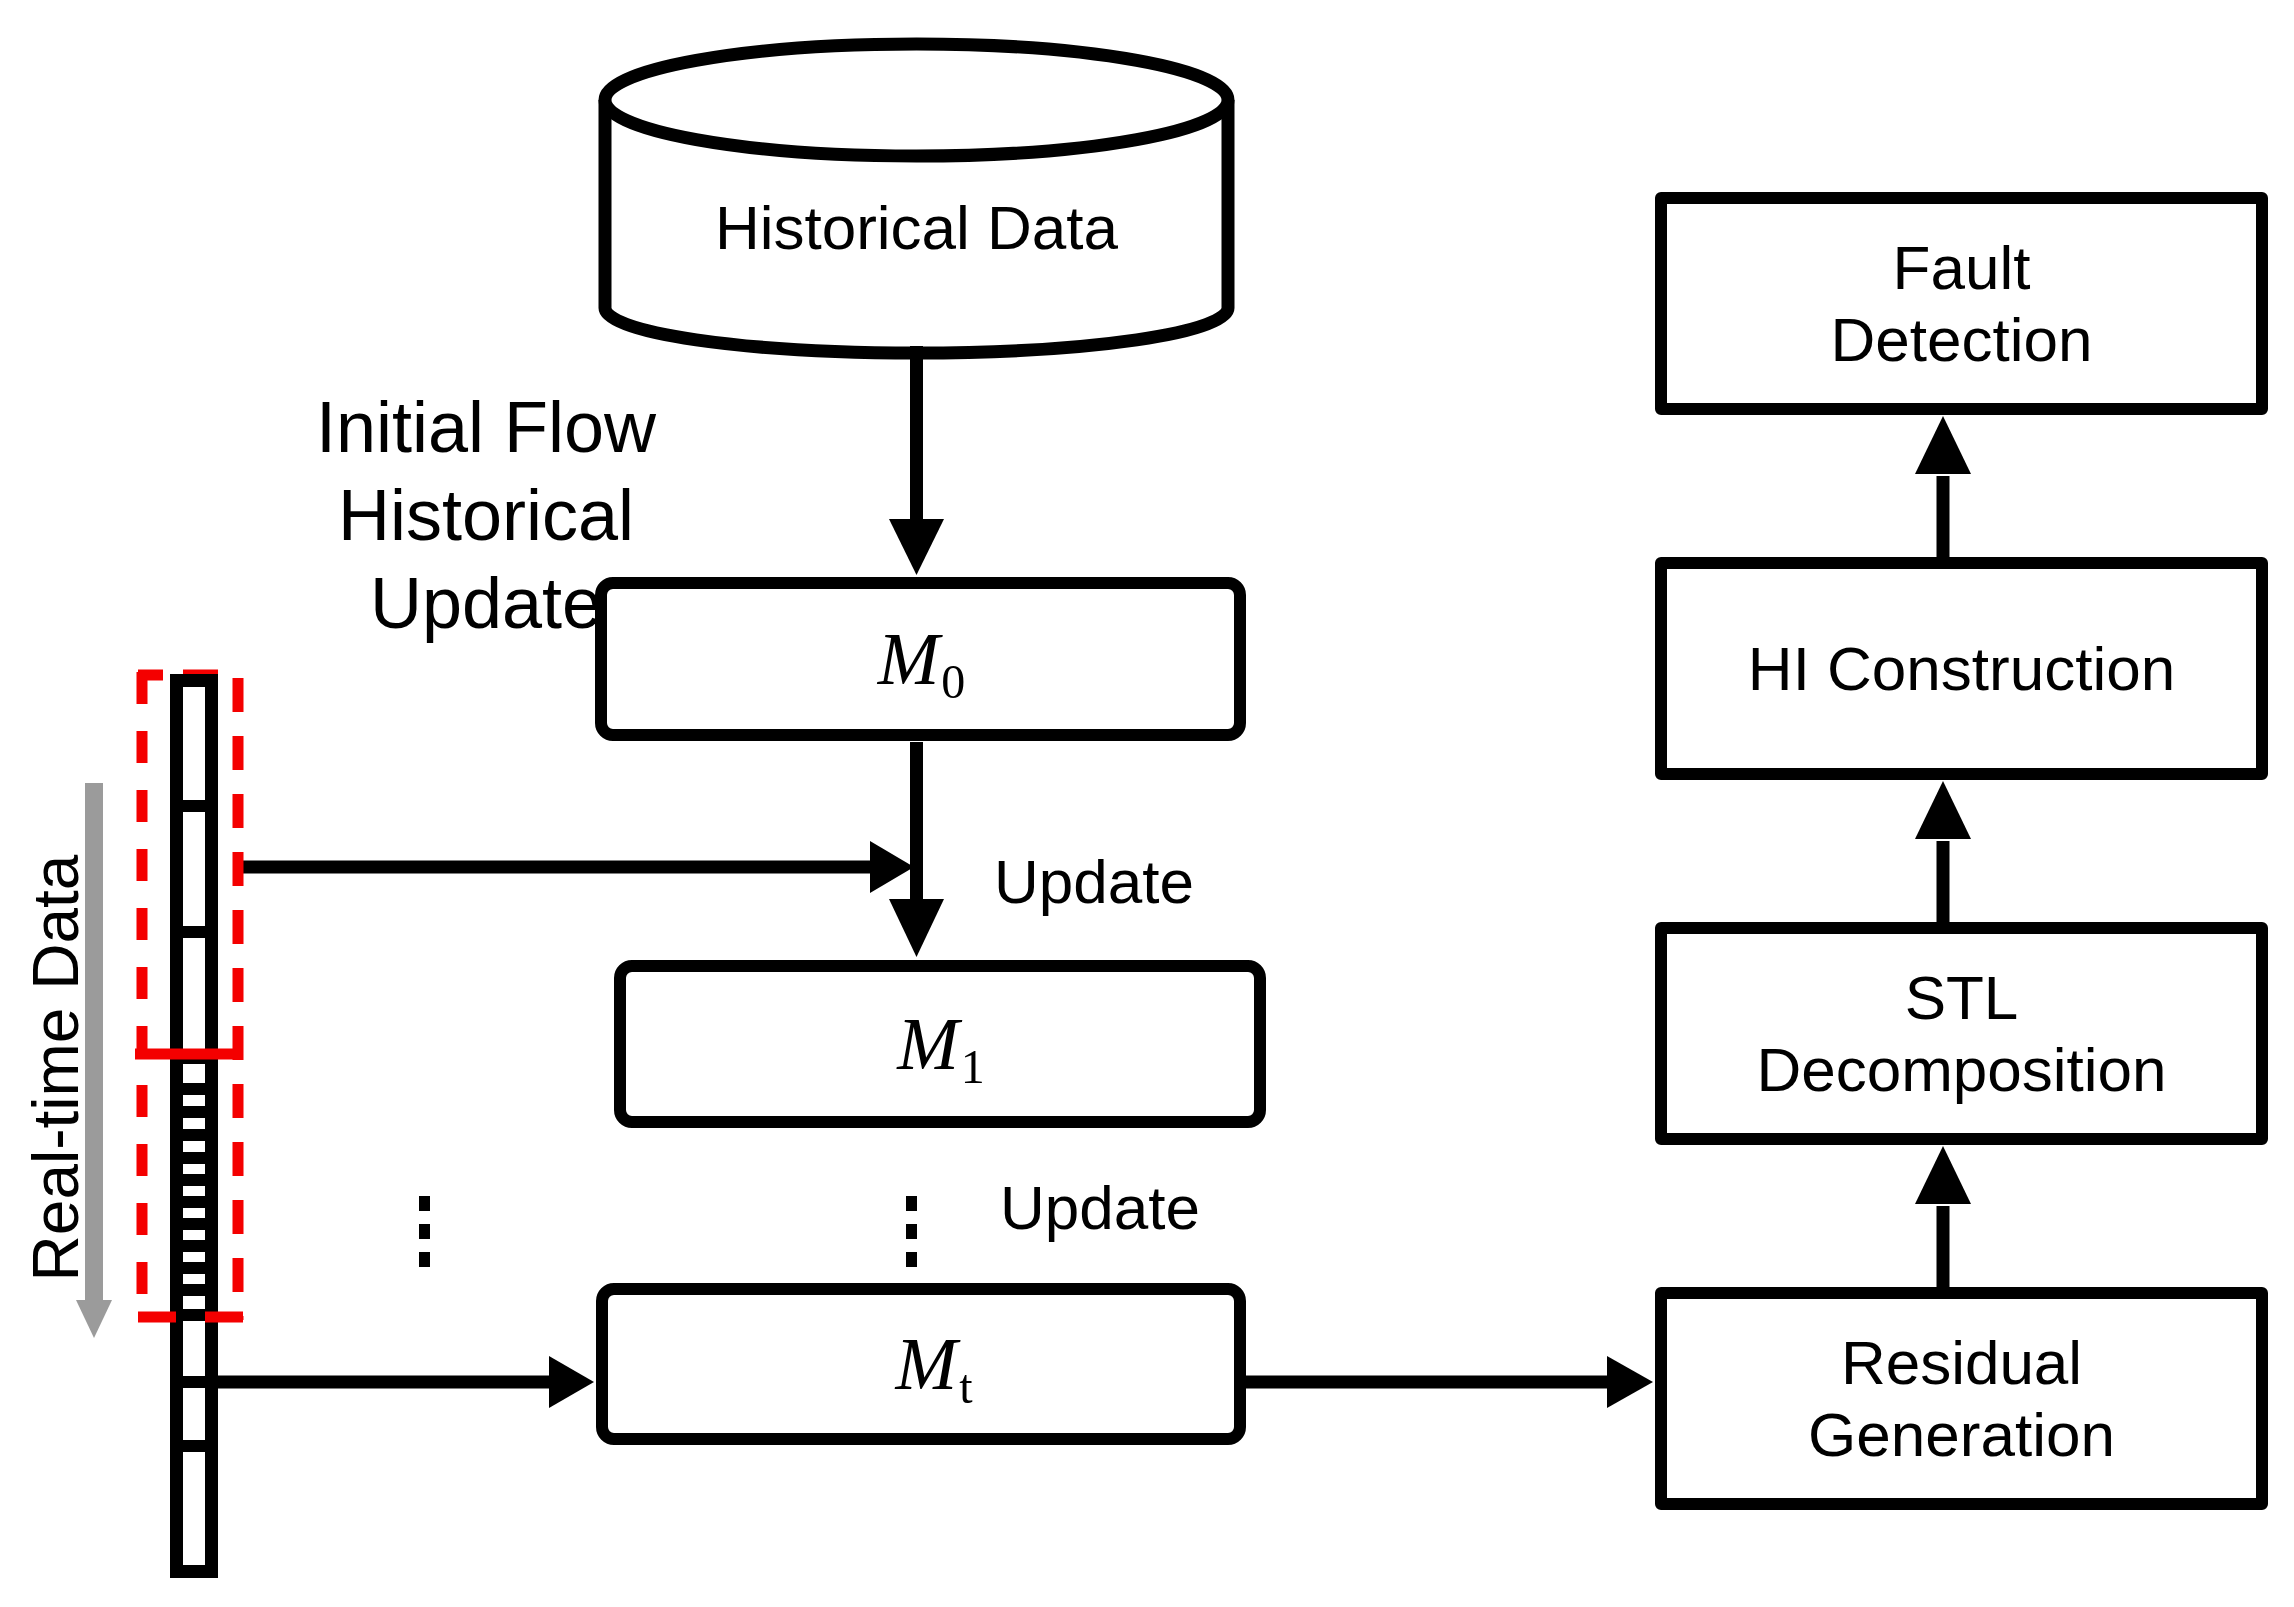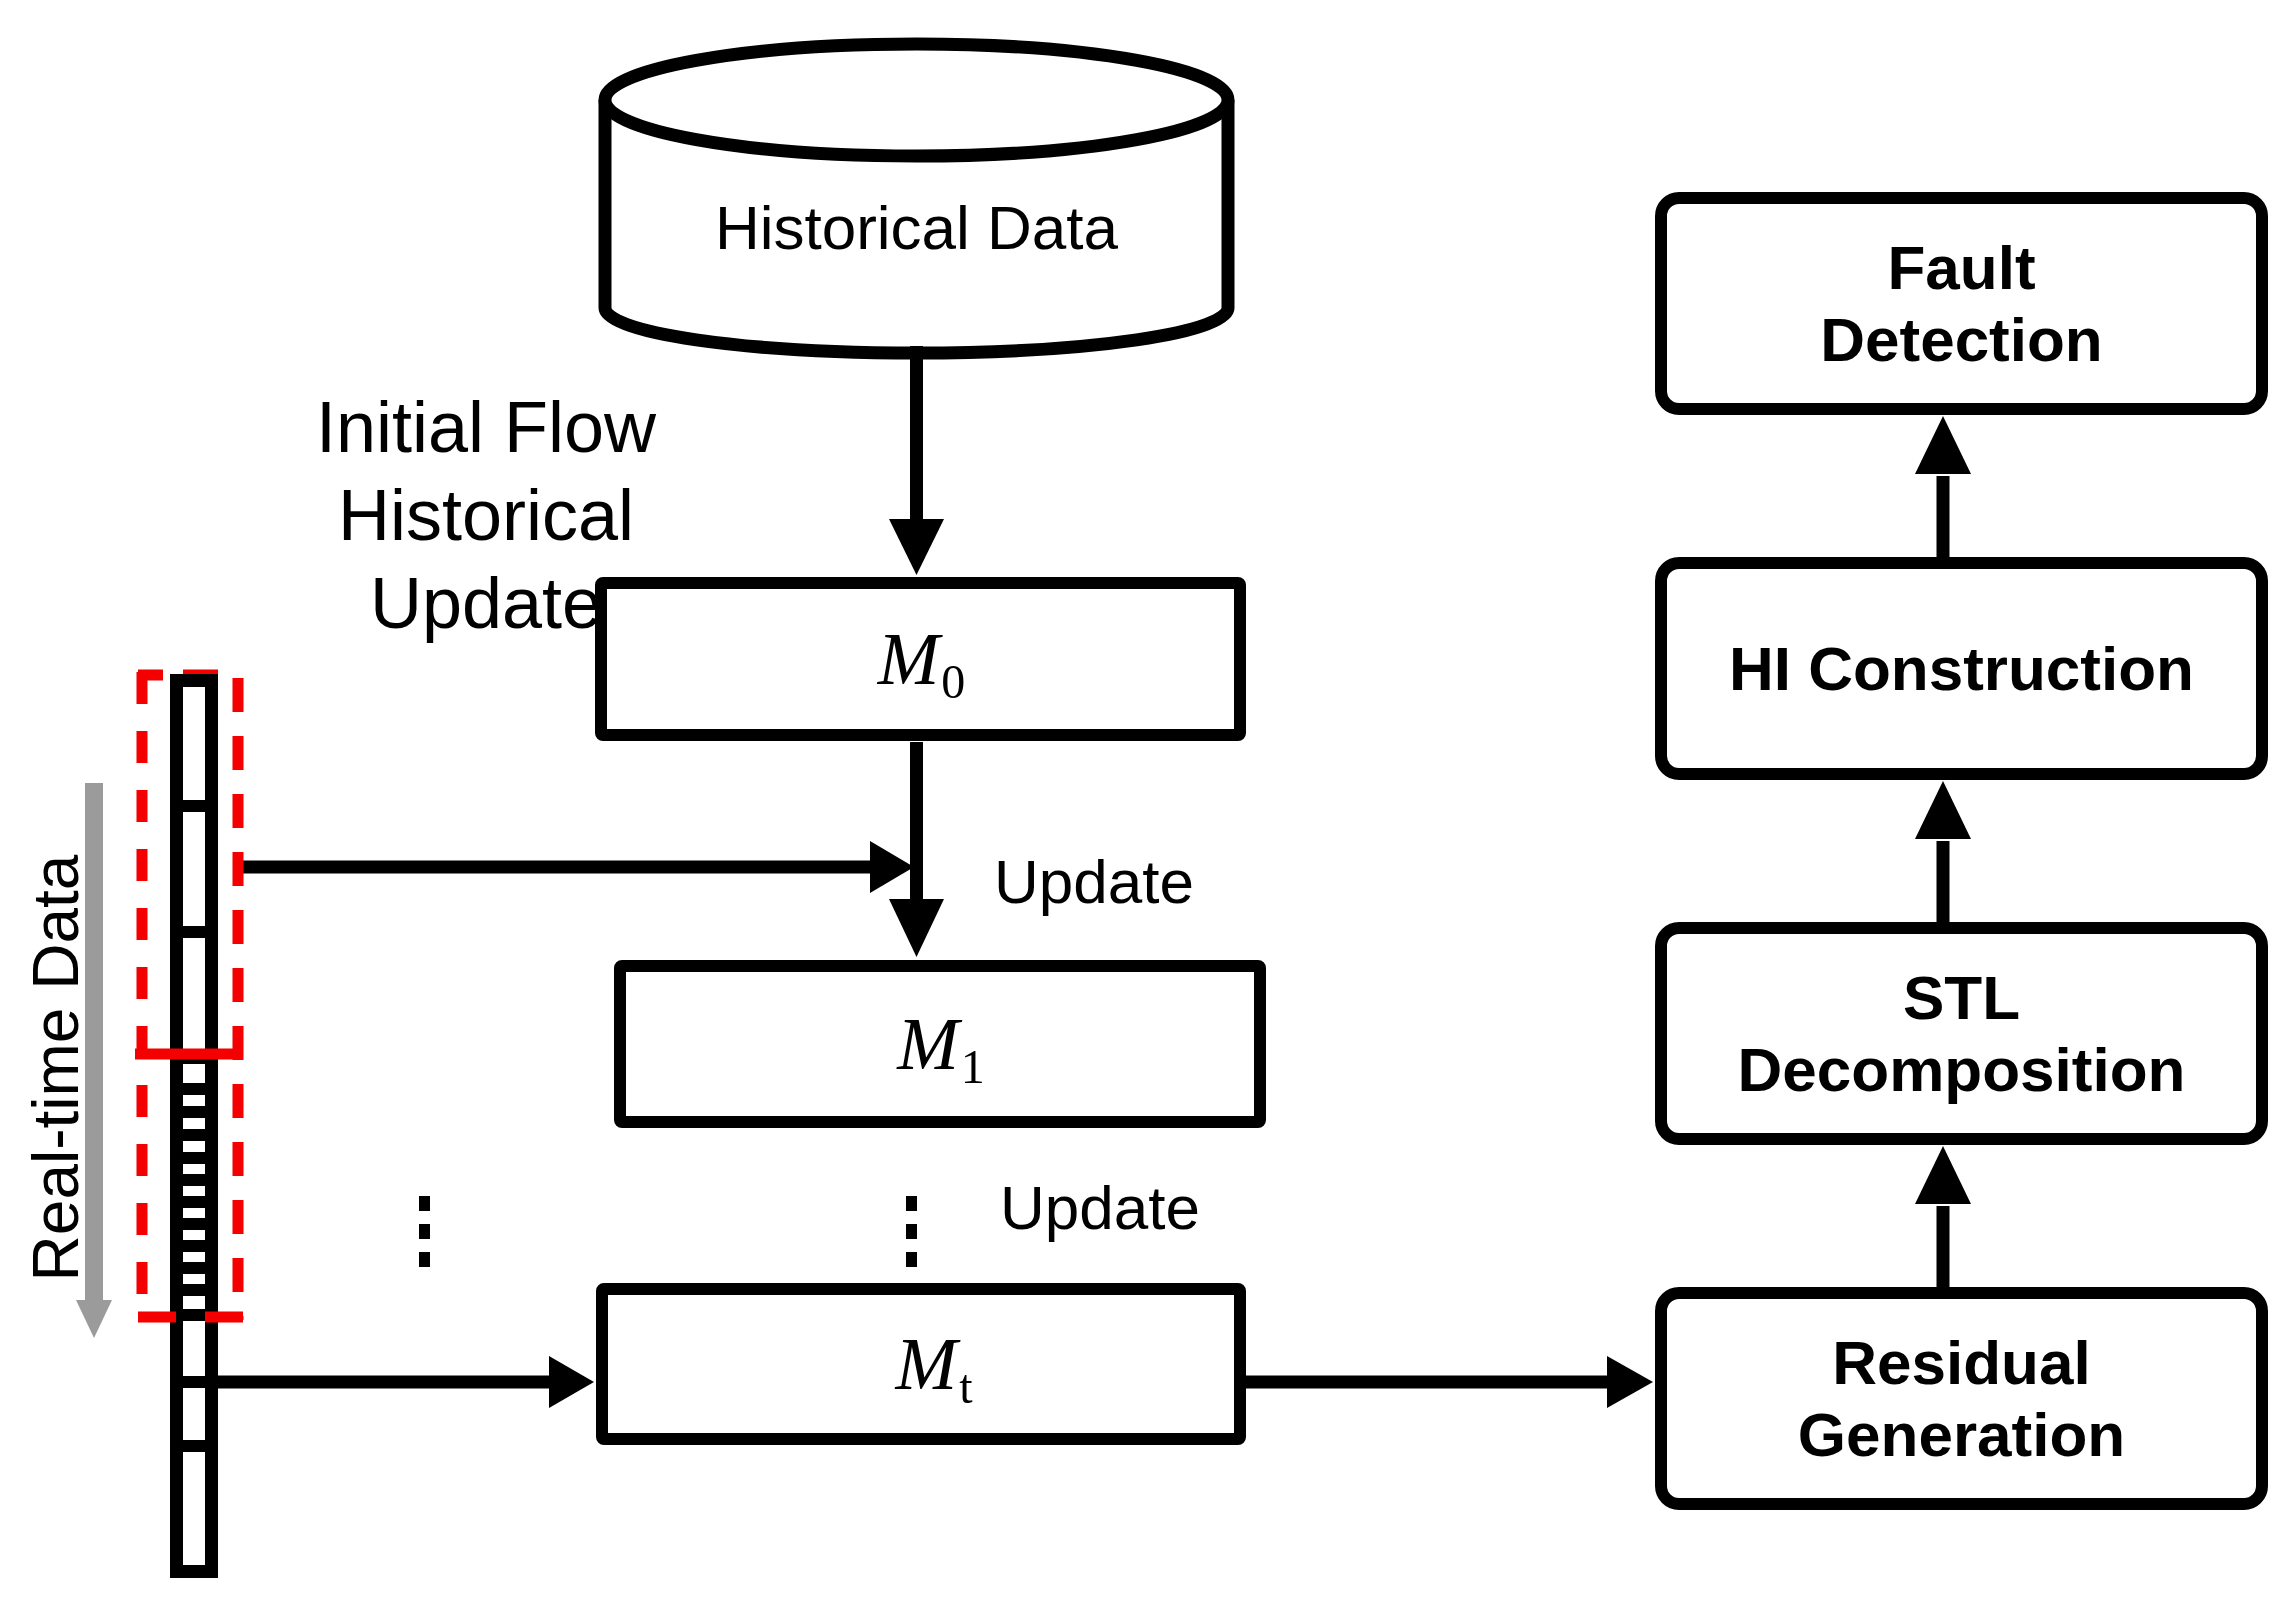--- a/index.html
+++ b/index.html
@@ -21,22 +21,22 @@
     border: 12px solid #000;
     display: flex;
     flex-direction: column;
     align-items: center;
     justify-content: center;
     text-align: center;
     font-size: 62px;
     line-height: 1.16;
     font-family: "Liberation Sans", sans-serif;
   }
-  .box.model { border-radius: 8px; }
-  .box.stage { border-radius: 24px; font-weight: bold; }
+  .box.model { border-radius: 18px; }
+  .box.stage { border-radius: 6px; }
 
   .mwrap {
     font-family: "Liberation Serif", "DejaVu Serif", serif;
     font-style: italic;
     font-size: 74px;
     line-height: 1;
   }
   .msub {
     font-style: normal;
     font-size: 48px;

